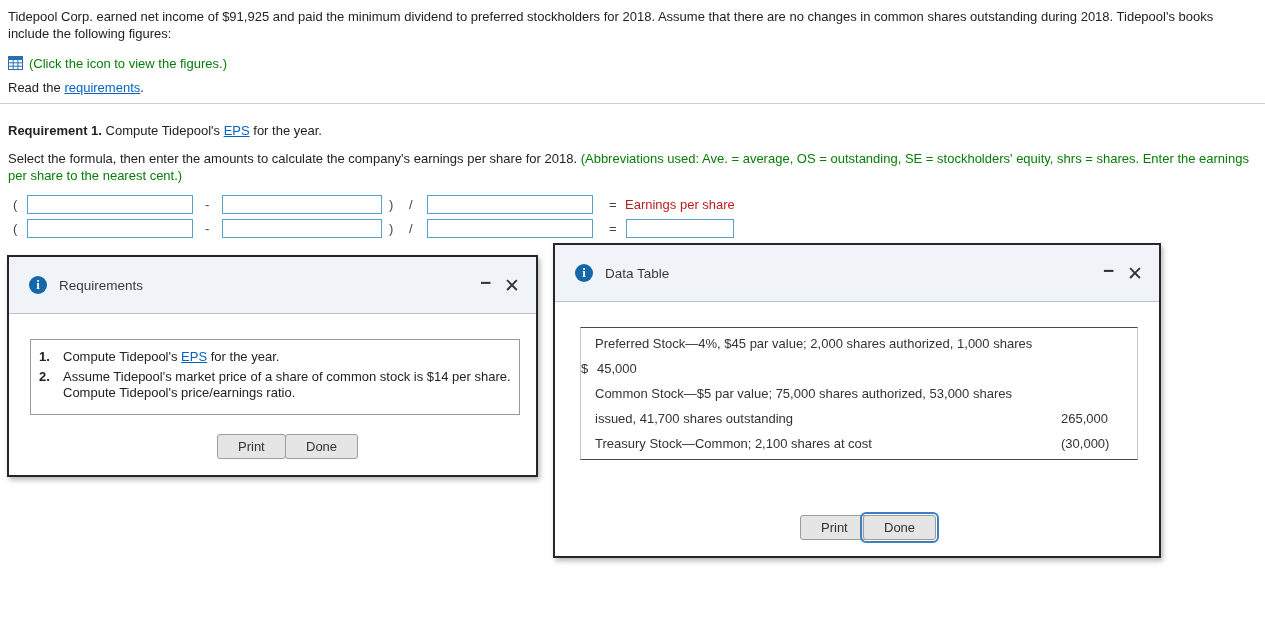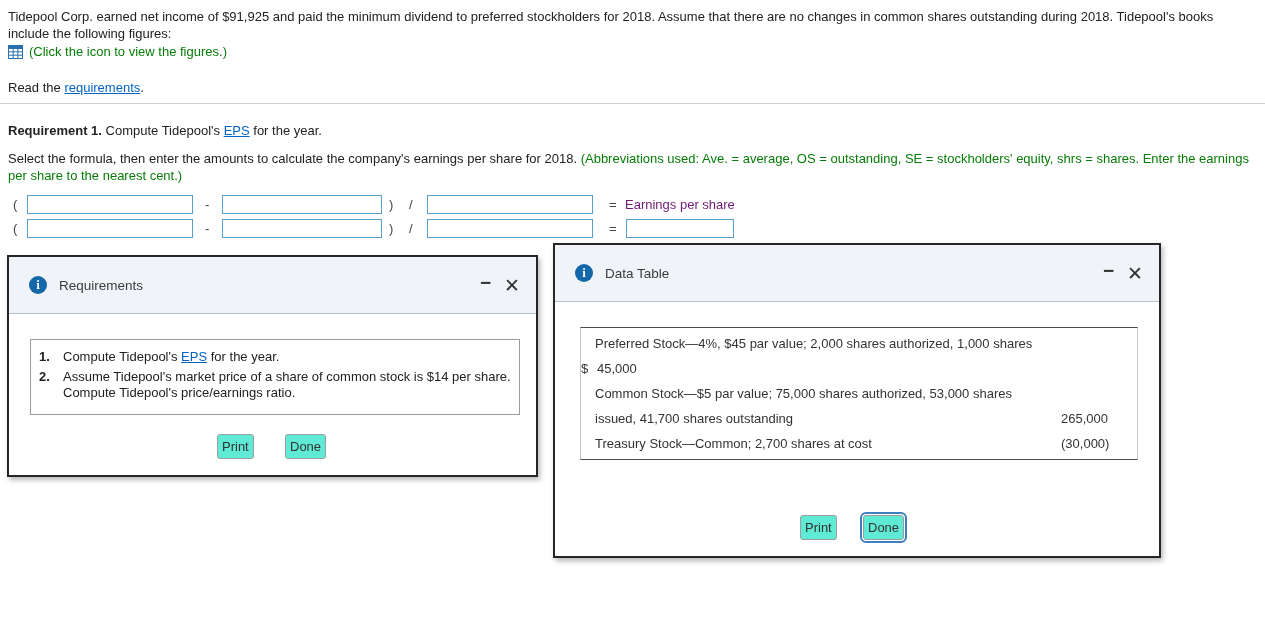--- a/index.html
+++ b/index.html
@@ -43,22 +43,22 @@
 
   .req-box {
     position:absolute; left:21px; top:82px; width:490px; min-height:74px;
     border:1px solid #9b9b9b; padding:9px 8px; background:#fff;
   }
   .req-item { display:flex; line-height:16.5px; margin-bottom:3px; }
   .req-num { width:24px; font-weight:bold; flex:0 0 auto; }
   .req-text { flex:1; }
 
   .btn {
-    font:13px "Liberation Sans", sans-serif; color:#333; background:#5eead4;
-    border:1px solid #9d9d9d; border-radius:3px; padding:4px 4px; cursor:pointer;
+    font:13px "Liberation Sans", sans-serif; color:#333; background:#e5e5e5;
+    border:1px solid #9d9d9d; border-radius:3px; padding:4px 20px; cursor:pointer;
   }
   .btn-focused {
     outline:2px solid #3d7fc1; outline-offset:1px; border-radius:3px;
   }
 
   .data-table {
     position:absolute; left:25px; top:82px; width:558px;
     border-left:1px solid #c6c6c6; border-right:1px solid #c6c6c6;
     border-top:1px solid #4a4a4a; border-bottom:1px solid #4a4a4a;
     padding:3px 0; background:#fff;
@@ -68,21 +68,21 @@
   .t-cur { width:16px; flex:0 0 auto; }
   .t-amt { width:76px; flex:0 0 auto; text-align:left; padding-right:14px; }
 </style>
 </head>
 <body>
 
 <div id="root">
 
   <div class="abs para" style="left:8px; top:8px; width:1232px;">Tidepool Corp. earned net income of $91,925 and paid the minimum dividend to preferred stockholders for 2018. Assume that there are no changes in common shares outstanding during 2018. Tidepool's books include the following figures:</div>
 
-  <div class="abs" style="left:8px; top:44px; display:flex; align-items:center;">
+  <div class="abs" style="left:8px; top:56px; display:flex; align-items:flex-start;">
     <span class="grid-icon">
       <svg width="15" height="14" viewBox="0 0 15 14" aria-hidden="true">
         <rect x="0.5" y="0.5" width="14" height="13" fill="#ffffff" stroke="#2a6fb0"></rect>
         <rect x="0.5" y="0.5" width="14" height="3" fill="#2a6fb0" stroke="#2a6fb0"></rect>
         <line x1="5.2" y1="3.5" x2="5.2" y2="13.5" stroke="#2a6fb0"></line>
         <line x1="9.9" y1="3.5" x2="9.9" y2="13.5" stroke="#2a6fb0"></line>
         <line x1="0.5" y1="6.8" x2="14.5" y2="6.8" stroke="#2a6fb0"></line>
         <line x1="0.5" y1="10.2" x2="14.5" y2="10.2" stroke="#2a6fb0"></line>
       </svg>
     </span>
@@ -104,21 +104,21 @@
   </div>
 
   <div class="abs op" style="left:13px; top:197px;">(</div>
   <input class="abs fbox" style="left: 27px; top: 195px; width: 166px;" value="">
   <div class="abs op" style="left:205px; top:197px;">-</div>
   <input class="abs fbox" style="left: 222px; top: 195px; width: 160px;" value="">
   <div class="abs op" style="left:389px; top:197px;">)</div>
   <div class="abs op" style="left:409px; top:197px;">/</div>
   <input class="abs fbox" style="left: 427px; top: 195px; width: 166px;" value="">
   <div class="abs op" style="left:609px; top:197px;">=</div>
-  <div class="abs" style="left:625px; top:197px; color:#701a75;">Earnings per share</div>
+  <div class="abs" style="left:625px; top:197px; color:#b91c1c;">Earnings per share</div>
 
   <div class="abs op" style="left:13px; top:221px;">(</div>
   <input class="abs fbox" style="left: 27px; top: 219px; width: 166px;" value="">
   <div class="abs op" style="left:205px; top:221px;">-</div>
   <input class="abs fbox" style="left: 222px; top: 219px; width: 160px;" value="">
   <div class="abs op" style="left:389px; top:221px;">)</div>
   <div class="abs op" style="left:409px; top:221px;">/</div>
   <input class="abs fbox" style="left: 427px; top: 219px; width: 166px;" value="">
   <div class="abs op" style="left:609px; top:221px;">=</div>
   <input class="abs fbox" style="left: 626px; top: 219px; width: 108px;" value="">
@@ -171,21 +171,21 @@
         <span class="t-label">Common Stock—$5 par value; 75,000 shares authorized, 53,000 shares</span>
         <span class="t-cur"></span>
         <span class="t-amt"></span>
       </div>
       <div class="t-row">
         <span class="t-label">issued, 41,700 shares outstanding</span>
         <span class="t-cur"></span>
         <span class="t-amt">265,000</span>
       </div>
       <div class="t-row">
-        <span class="t-label">Treasury Stock—Common; 2,700 shares at cost</span>
+        <span class="t-label">Treasury Stock—Common; 2,100 shares at cost</span>
         <span class="t-cur"></span>
         <span class="t-amt">(30,000)</span>
       </div>
     </div>
     <button class="btn abs" style="left:245px; top:270px;">Print</button>
     <button class="btn abs btn-focused" style="left:308px; top:270px;">Done</button>
   </div>
 
 </div>
 

